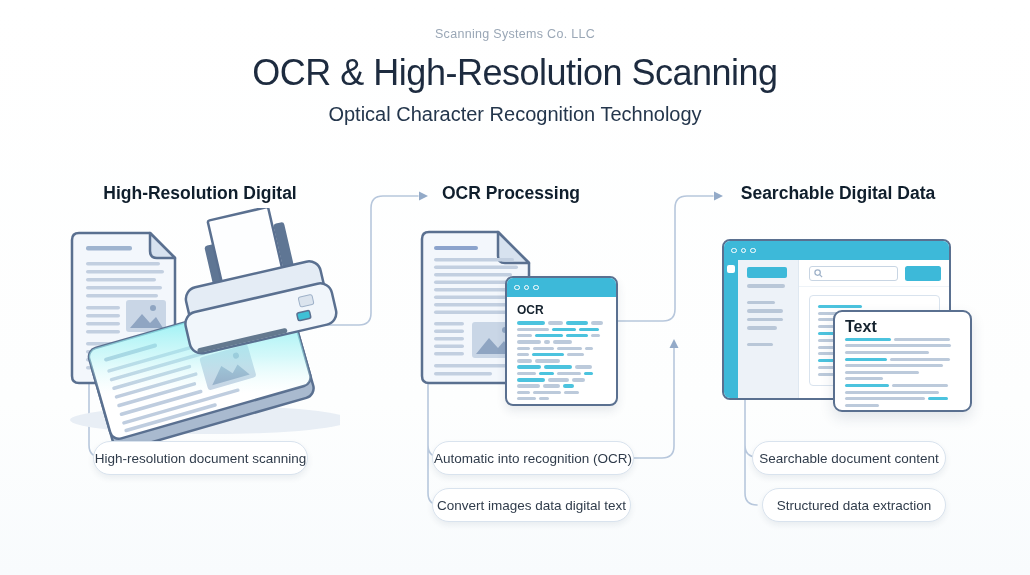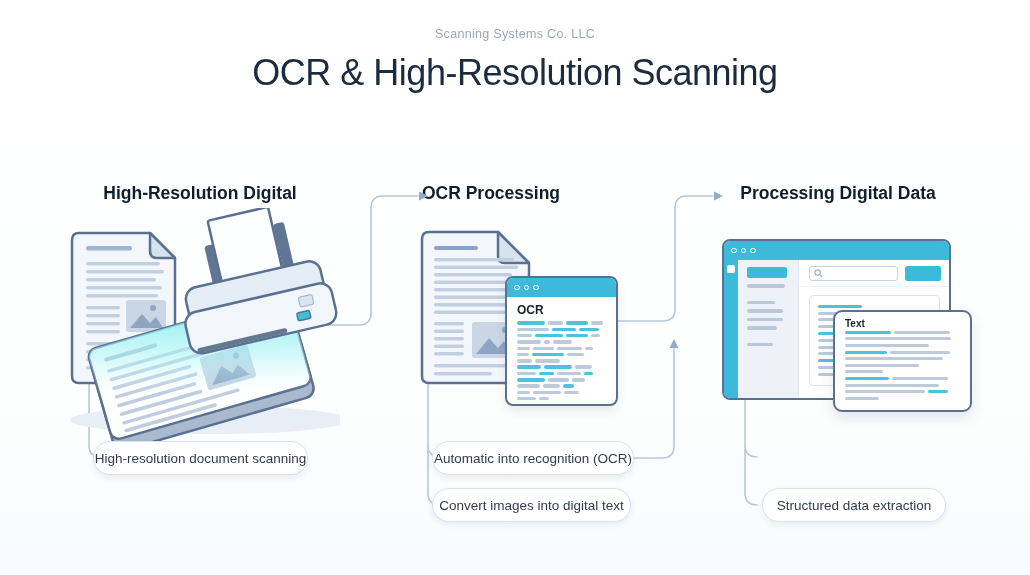--- a/index.html
+++ b/index.html
@@ -7,21 +7,21 @@
     background:linear-gradient(180deg,#ffffff 0%,#fdfefe 70%,#f8fbfd 100%);
     font-family:"Liberation Sans",sans-serif;}
   .brand{position:absolute;left:0;top:27px;width:1030px;text-align:center;
     font-size:12.5px;color:#9aa7b6;letter-spacing:.3px;}
   .title{position:absolute;left:0;top:52px;width:1030px;text-align:center;
     font-size:36px;font-weight:400;color:#1d2b3f;letter-spacing:-.5px;}
   .subtitle{position:absolute;left:0;top:103px;width:1030px;text-align:center;
     font-size:20px;font-weight:500;color:#24364c;}
   .col-header{position:absolute;font-size:17.5px;font-weight:700;color:#0f1e2c;text-align:center;}
   .ch1{left:60px;top:183px;width:280px;}
-  .ch2{left:400px;top:183px;width:182px;text-align:center;}
+  .ch2{left:420px;top:183px;width:182px;text-align:center;}
   .ch3{left:726px;top:183px;width:224px;}
   .pill{position:absolute;height:34px;border-radius:18px;background:#fff;
     border:1.5px solid #d9e3ee;box-shadow:0 3px 6px rgba(30,50,80,.08);
     display:flex;align-items:center;justify-content:center;font-size:13.5px;
     color:#303c4b;white-space:nowrap;z-index:5;box-sizing:border-box;}
   svg.connectors{position:absolute;left:0;top:0;z-index:1;}
   .illus{position:absolute;z-index:2;}
   
   .ocr-win{position:absolute;left:505px;top:276px;width:113px;height:130px;
     background:#fff;border:2.5px solid #5a7090;border-radius:8px;z-index:3;
@@ -48,21 +48,21 @@
   .search{flex:1;height:15px;border:1.2px solid #c8d5e3;border-radius:3px;
     display:flex;align-items:center;padding-left:4px;box-sizing:border-box;}
   .btn{width:36px;height:15px;background:#3db9d9;border-radius:2.5px;margin-left:7px;flex:0 0 auto;}
   .card{margin:8px 9px 0 10px;border:1.5px solid #d9e3ee;border-radius:4px;padding:7px 8px;}
   .card .ln-row{height:6.8px;}
   .card .ln{height:3px;}
   
   .text-card{position:absolute;left:833px;top:310px;width:139px;height:102px;
     background:#fff;border:2.5px solid #5a7090;border-radius:9px;z-index:4;
     box-shadow:0 6px 14px rgba(40,60,90,.13);box-sizing:border-box;padding:6px 10px 0;}
-  .tc-label{font-size:10px;font-weight:700;color:#15222e;}
+  .tc-label{font-size:16px;font-weight:700;color:#15222e;}
   .text-card .ln-row{height:6.6px;}
   .text-card .ln{height:3px;}
 </style>
 </head>
 <body>
 
 <div class="stage">
 
   <svg class="connectors" width="1030" height="575">
     <g fill="none" stroke="#b7c7dc" stroke-width="1.6" stroke-linecap="round">
@@ -75,24 +75,25 @@
     </g>
     <g fill="#93aac8">
       <polygon points="419,191.5 428,196 419,200.5"></polygon>
       <polygon points="714,191.5 723,196 714,200.5"></polygon>
       <polygon points="669.5,348 674,339 678.5,348"></polygon>
     </g>
   </svg>
 
   <div class="brand">Scanning Systems Co. LLC</div>
   <div class="title">OCR &amp; High-Resolution Scanning</div>
+  <div class="subtitle">Optical Character Recognition Technology</div>
 
   <div class="col-header ch1">High-Resolution Digital</div>
   <div class="col-header ch2">OCR Processing</div>
-  <div class="col-header ch3">Processing Digital Data</div>
+  <div class="col-header ch3">Searchable Digital Data</div>
 
   <svg class="illus" style="left:50px;top:208px;" width="290" height="235" viewBox="0 0 290 235">
     <defs>
       <linearGradient id="glowGrad" x1="0.85" y1="0.05" x2="0.3" y2="0.95">
         <stop offset="0" stop-color="#7deef2" stop-opacity="0.95"></stop>
         <stop offset="0.45" stop-color="#a9f2f4" stop-opacity="0.5"></stop>
         <stop offset="0.78" stop-color="#d8fbfb" stop-opacity="0"></stop>
       </linearGradient>
     </defs>
     <ellipse cx="160" cy="212" rx="140" ry="14" fill="#e8eef5"></ellipse>
@@ -378,16 +379,17 @@
           <span class="ln" style="width: 20px; background: rgb(76, 195, 222);"></span>
         </div>
         <div class="ln-row">
           <span class="ln" style="width: 34px; background: rgb(188, 202, 219);"></span>
         </div>
       </div>
   </div>
 
   <div class="pill" style="left:93px;top:441px;width:215px;">High-resolution document scanning</div>
   <div class="pill" style="left:432px;top:441px;width:202px;">Automatic into recognition (OCR)</div>
-  <div class="pill" style="left:432px;top:488px;width:199px;">Convert images into digital text</div>
+  <div class="pill" style="left:432px;top:488px;width:199px;">Convert images data digital text</div>
+  <div class="pill" style="left:752px;top:441px;width:194px;">Searchable document content</div>
   <div class="pill" style="left:762px;top:488px;width:184px;">Structured data extraction</div>
 
 </div>
 
 </body></html>

